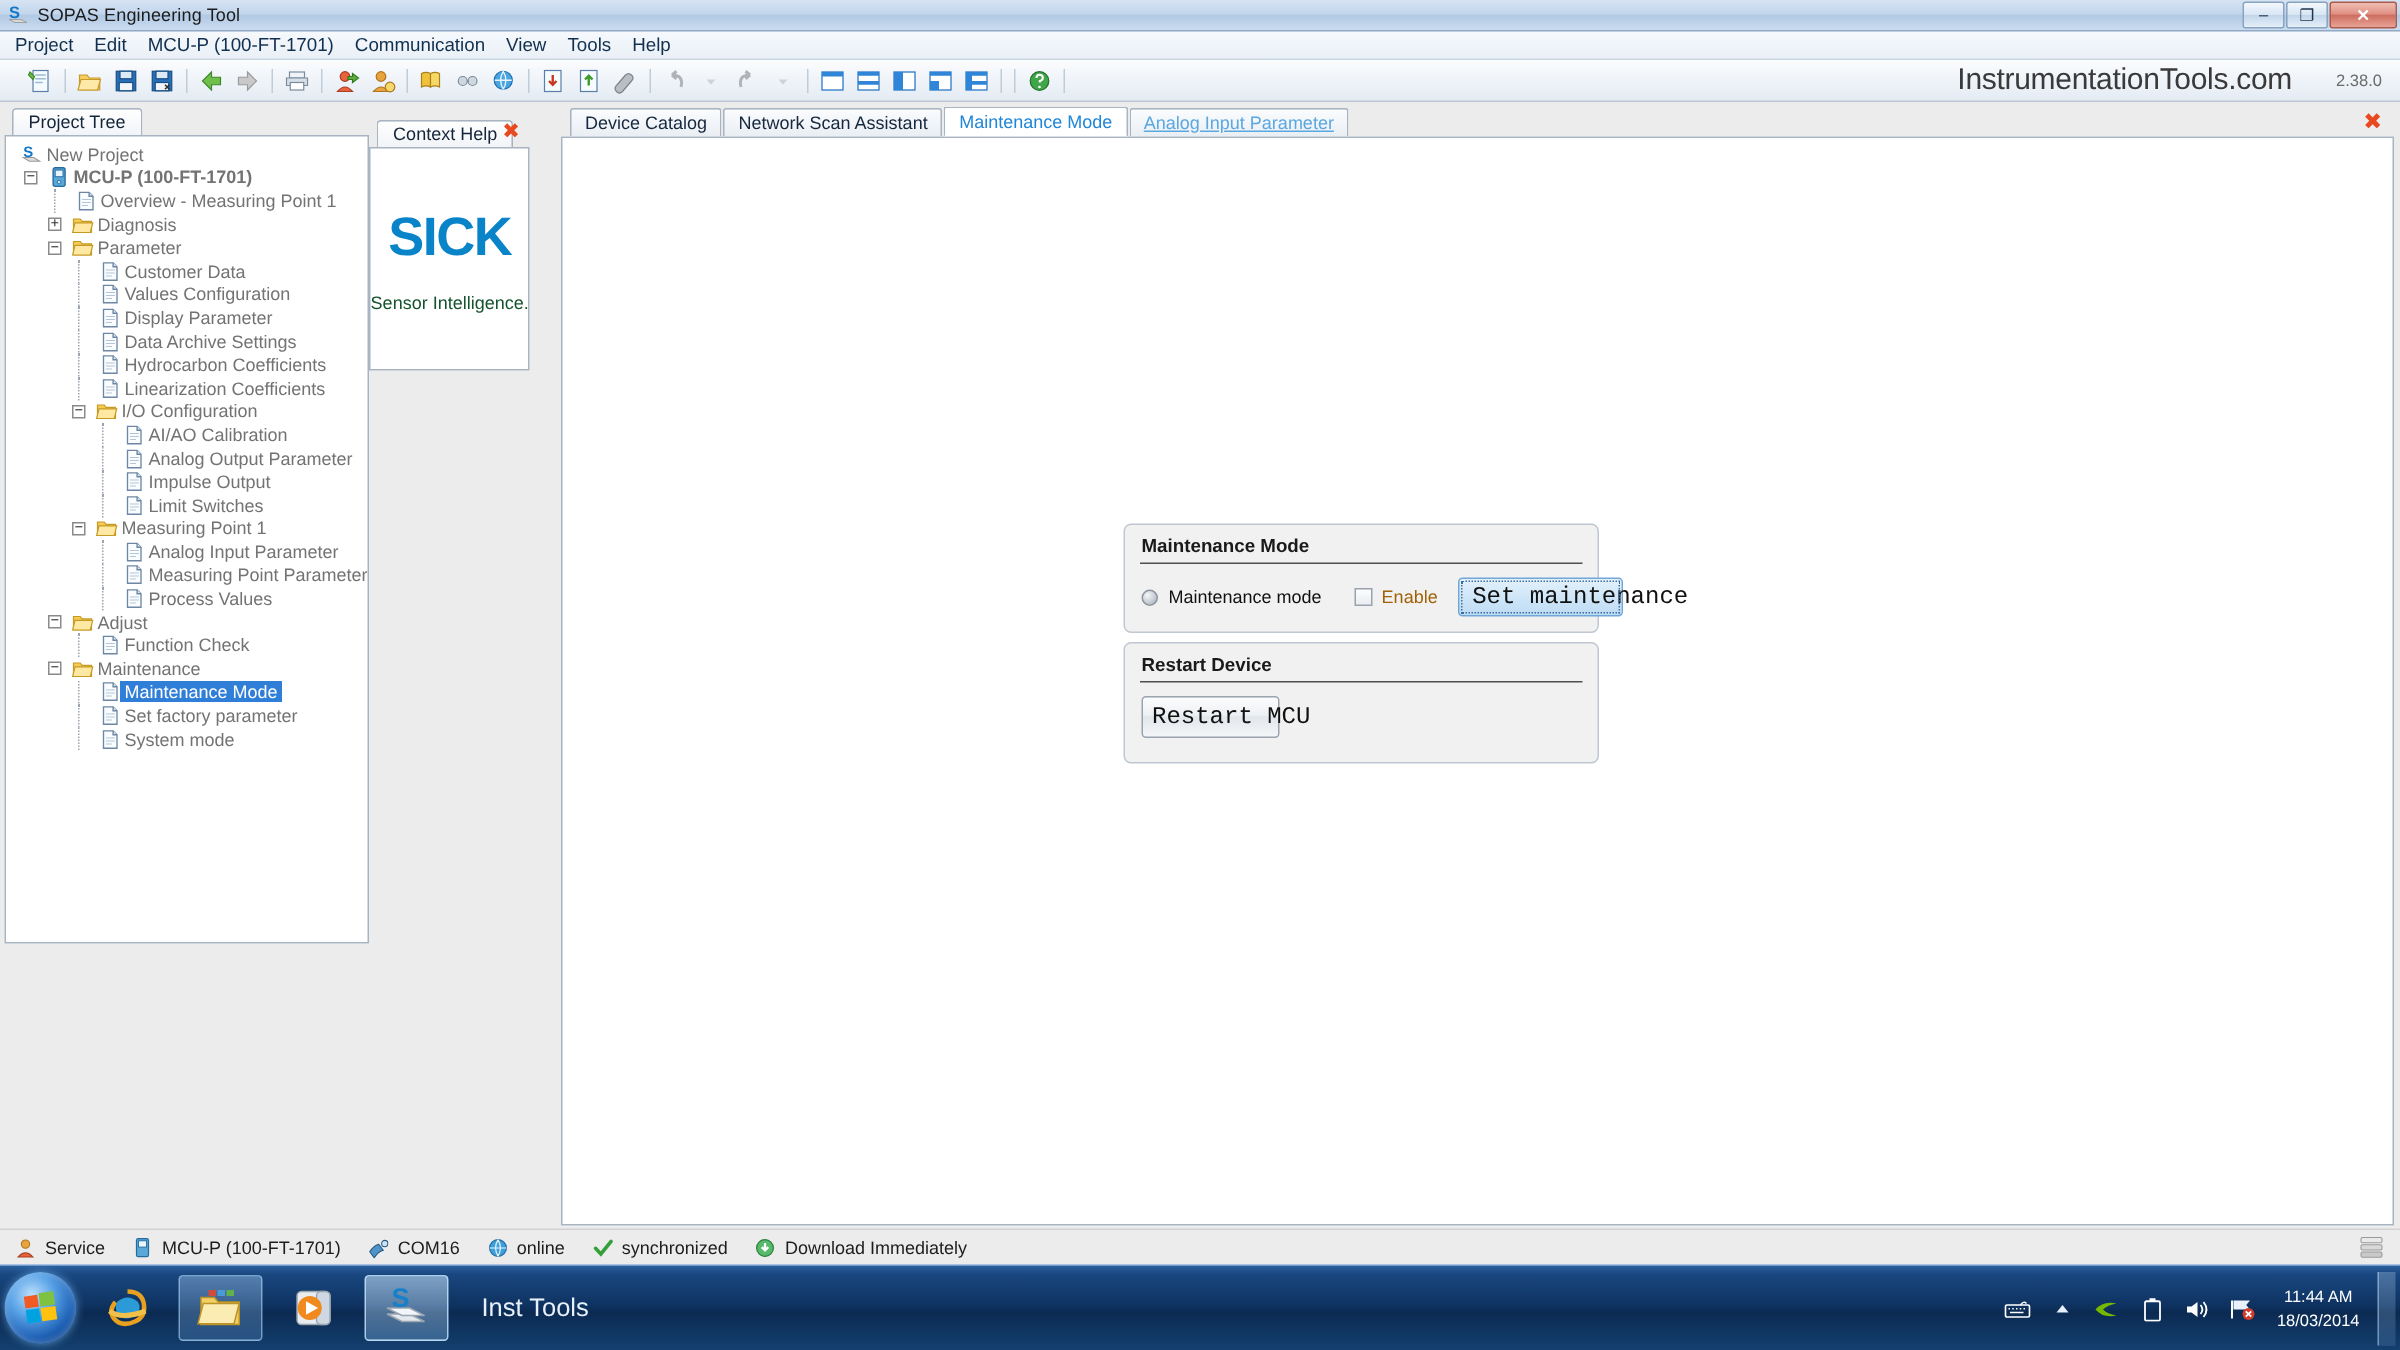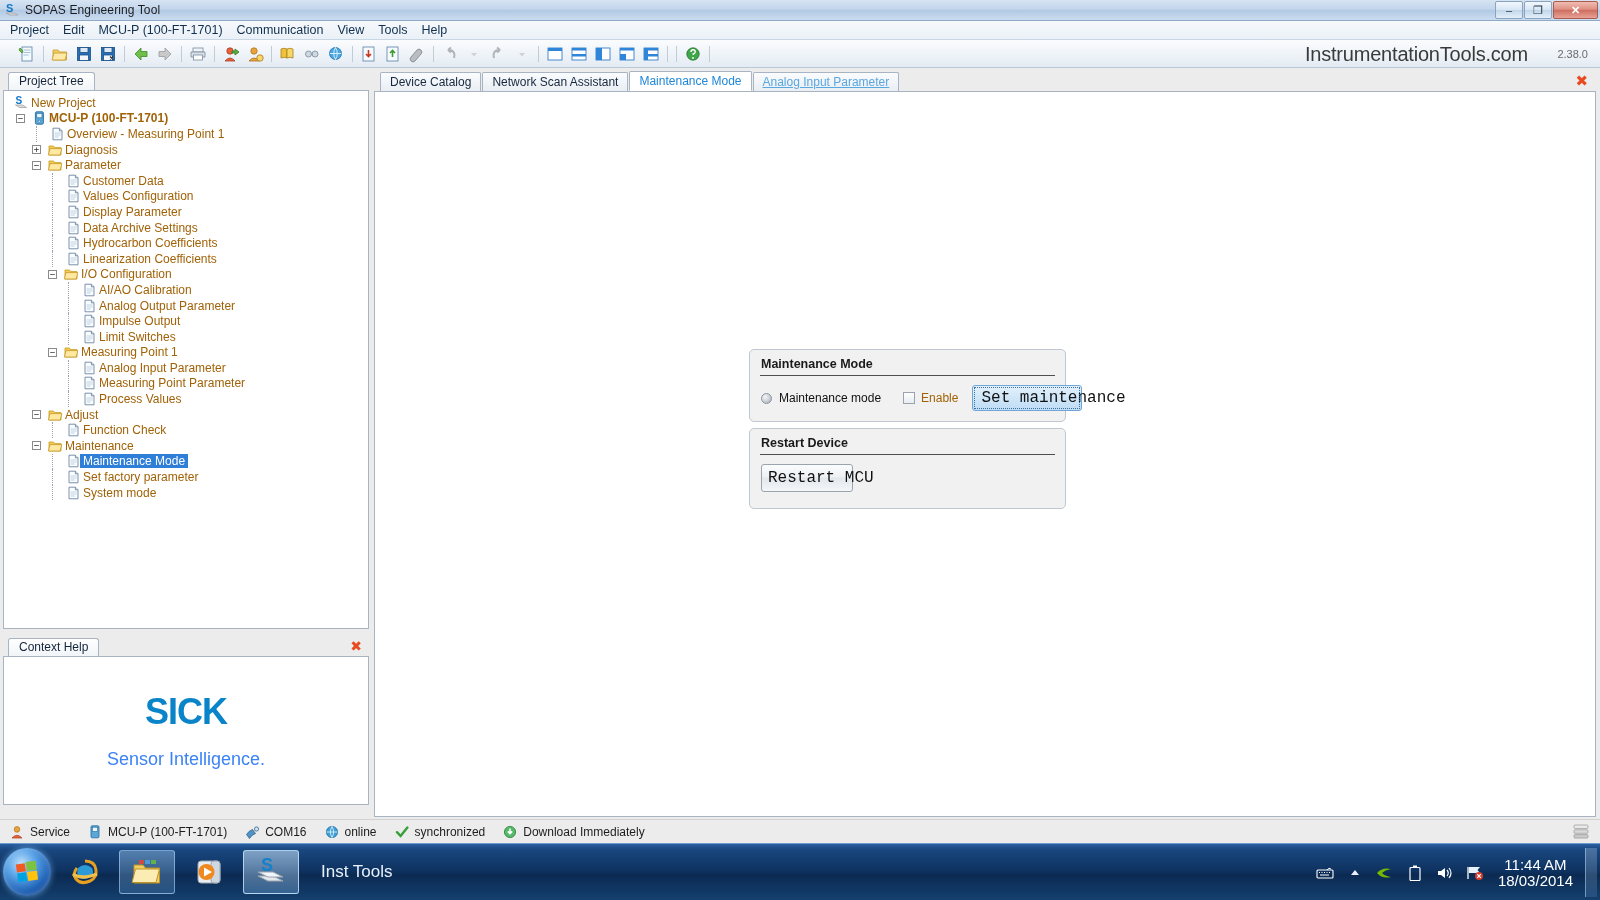--- a/index.html
+++ b/index.html
@@ -78,21 +78,21 @@
 
   
   .workspace {
     position: absolute; left: 0; top: 69px;
     width: 1600px; height: 750px;
     background: #ececec;
     display: flex;
   }
 
   
-  .leftcol { width: 372px; flex: none; display: flex; flex-direction: column; padding: 2px 3px 2px 3px; }
+  .leftcol { width: 372px; flex: none; display: flex; flex-direction: row; padding: 2px 3px 2px 3px; }
 
   .panel { display: flex; flex-direction: column; position: relative; }
   .panel-tabrow {
     height: 19px; display: flex; align-items: flex-end;
     position: relative;
     background: transparent;
   }
   .panel-tab {
     height: 18px; padding: 0 10px;
     border: 1px solid #a8b4c2; border-bottom: none;
@@ -114,21 +114,21 @@
 
   .tree-panel { height: 558px; }
   .help-panel { height: 168px; margin-top: 8px; }
 
   
   .tree { padding: 4px 0 0 6px; user-select: none; }
   .trow {
     display: flex; align-items: center; height: 15.6px;
     white-space: nowrap; cursor: default; position: relative;
   }
-  .trow .lbl { font-size: 12px; color: #a16207; padding-left: 3px; }
+  .trow .lbl { font-size: 12px; color: #737373; padding-left: 3px; }
   .trow.sel .lbl { background: #2f7fd8; color: #fff; padding: 0 3px; }
   .trow.bold .lbl { font-weight: bold; }
   .tog {
     width: 9px; height: 9px; border: 1px solid #8a8a8a; background: #fff;
     font-size: 9px; line-height: 7px; text-align: center; color: #333;
     flex: none; font-family: "DejaVu Sans Mono", monospace;
   }
   .spacer { flex: none; }
   .dotline { flex: none; width: 11px; height: 15.6px; position: relative; }
   .dotline::before {
@@ -142,21 +142,21 @@
   
   .help-inner {
     width: 100%; height: 100%;
     display: flex; flex-direction: column;
     align-items: center; justify-content: center;
   }
   .sick-logo {
     font-size: 36px; font-weight: bold; color: #0a84c8;
     letter-spacing: -1px; font-family: "Liberation Sans", sans-serif;
   }
-  .sick-tag { font-size: 18px; color: #3b82f6; margin-top: 16px; }
+  .sick-tag { font-size: 12px; color: #14532d; margin-top: 16px; }
 
   
   .maincol {
     flex: 1; display: flex; flex-direction: column;
     padding: 2px 4px 2px 2px; position: relative;
   }
   .main-tabrow {
     height: 20px; display: flex; align-items: flex-end; position: relative;
     padding-left: 6px;
   }
@@ -262,21 +262,21 @@
     border: 1px solid rgba(180,220,255,.55);
   }
   .tb-app.active {
     background: linear-gradient(to bottom, rgba(210,235,255,.55), rgba(140,195,245,.3));
     border: 1px solid rgba(200,230,255,.8);
   }
   .tb-title { color: #e8f1fb; font-size: 17px; margin-left: 22px; }
 
   .tray { position: absolute; right: 0; top: 0; height: 57px; display: flex; align-items: center; }
   .tray-ic { width: 22px; height: 22px; margin: 0 4px; display: flex; align-items: center; justify-content: center; flex: none; }
-  .clock { color: #fff; font-size: 15px; text-align: center; line-height: 16px; margin: 0 12px 0 8px; }
+  .clock { color: #fff; font-size: 11px; text-align: center; line-height: 16px; margin: 0 12px 0 8px; }
   .showdesk { width: 12px; height: 49px; background: linear-gradient(to bottom, rgba(200,225,250,.28), rgba(120,170,220,.18)); border-left: 1px solid rgba(190,220,250,.5); margin-right: 3px; }
 </style>
 </head>
 <body>
 
 <div class="titlebar">
   <div class="title-icon">
     <svg width="16" height="16" viewBox="0 0 16 16">
       <path d="M2 11 L10 11 L14 13 L6 13 Z" fill="#d8d8d8" stroke="#9a9a9a" stroke-width=".6"></path>
       <text x="2" y="10" font-size="11" font-weight="bold" fill="#1478c8" font-family="Liberation Sans">S</text>

